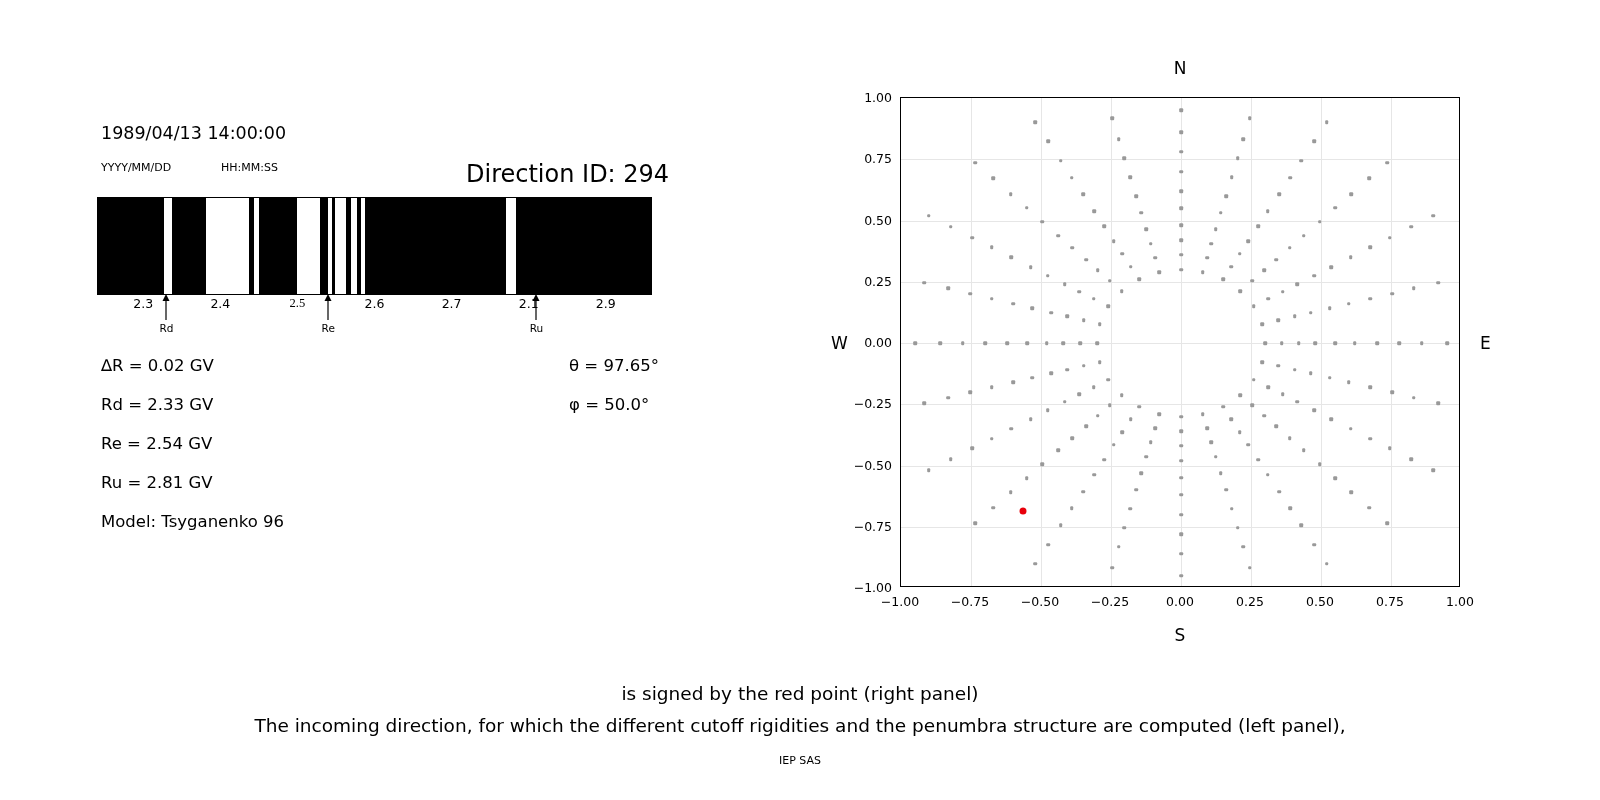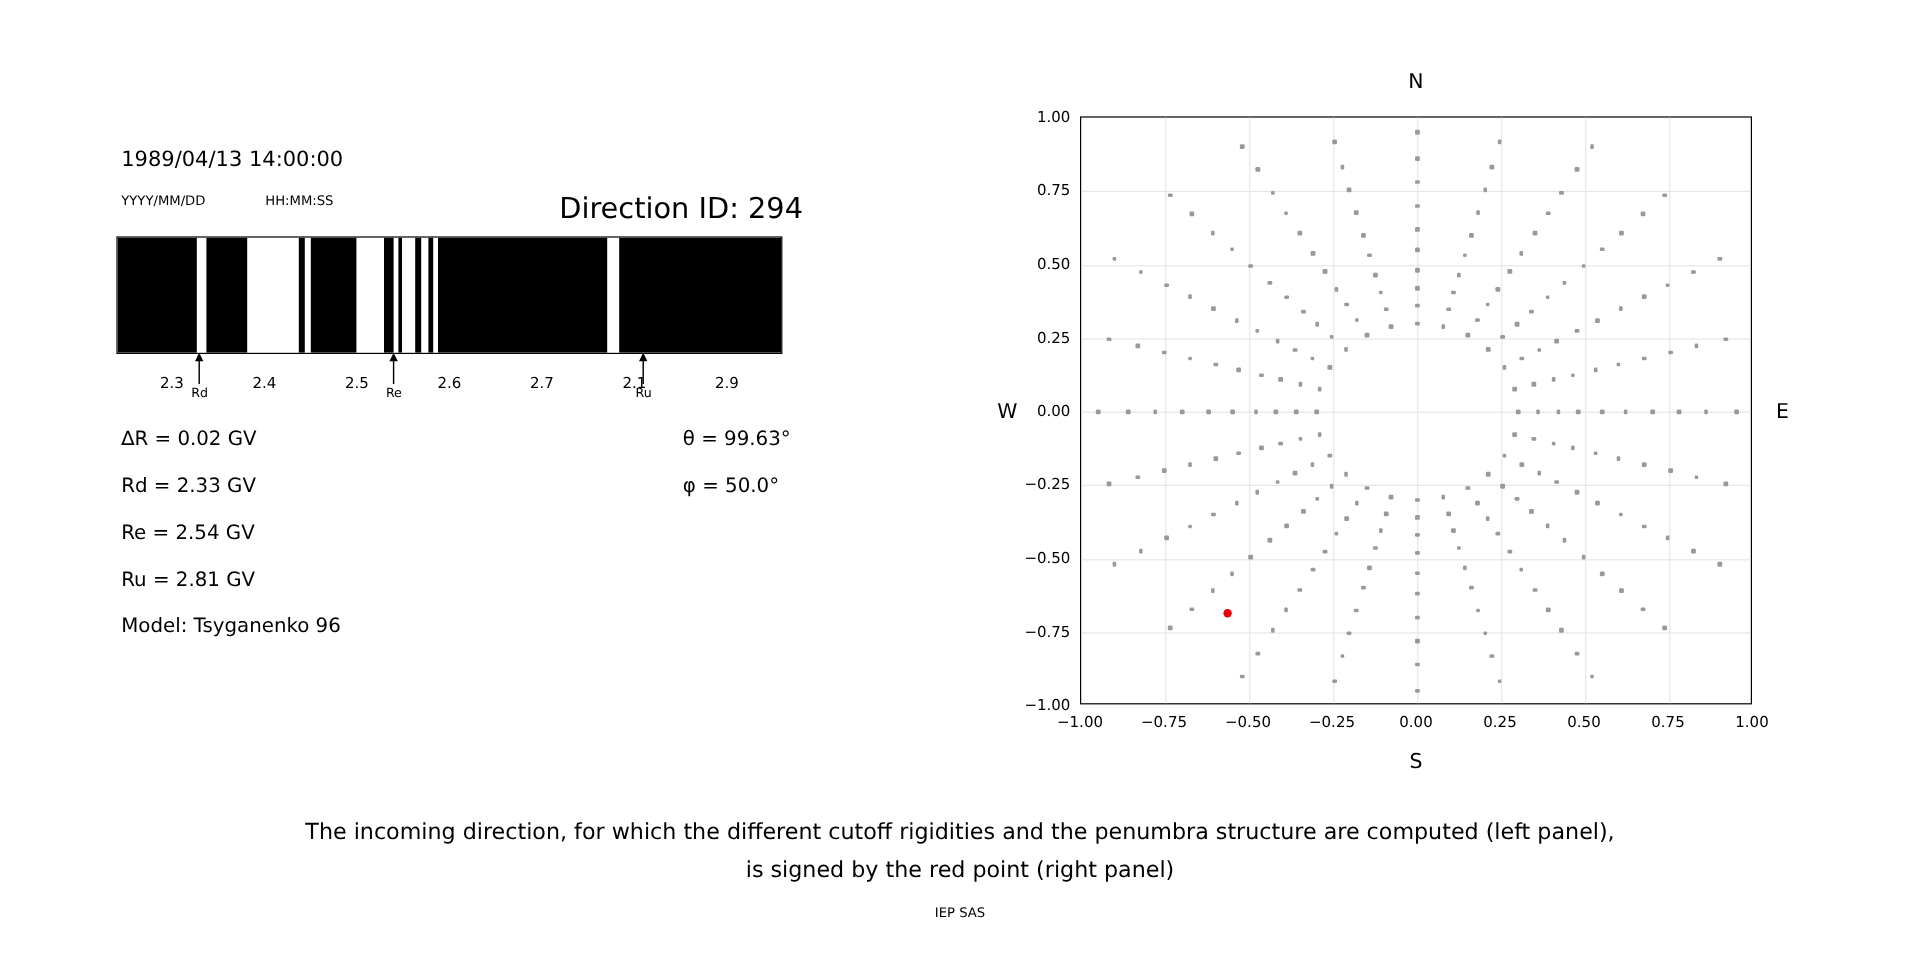--- a/index.html
+++ b/index.html
@@ -60,21 +60,21 @@
   
   #penumbra-axis {
     position: absolute;
     left: 0;
     top: 98px;
     width: 555px;
     height: 45px;
   }
   .tick-label {
     position: absolute;
-    top: 16px;
+    top: 1px;
     font-size: 12.5px;
     transform: translateX(-50%);
     white-space: nowrap;
   }
   .marker-arrow {
     position: absolute;
     top: -1px;
     width: 9px;
     height: 26px;
     transform: translateX(-50%);
@@ -201,21 +201,21 @@
         <div class="band" style="left: 222px; width: 8.47917px;"></div>
         <div class="band" style="left: 234.333px; width: 3.08333px;"></div>
         <div class="band" style="left: 248.208px; width: 4.625px;"></div>
         <div class="band" style="left: 259px; width: 3.85417px;"></div>
         <div class="band" style="left: 267.479px; width: 140.292px;"></div>
         <div class="band" style="left: 417.792px; width: 137.208px;"></div>
       </div>
     <div id="penumbra-axis">
         <div class="tick-label" style="left: 46.25px;">2.3</div>
         <div class="tick-label" style="left: 123.333px;">2.4</div>
-        <div class="tick-label" style="left: 200.417px;">2.5</div>
+        <div class="tick-label" style="left: 200.417px; font-family: Liberation Serif, serif;">2.5</div>
         <div class="tick-label" style="left: 277.5px;">2.6</div>
         <div class="tick-label" style="left: 354.583px;">2.7</div>
         <div class="tick-label" style="left: 431.667px;">2.1</div>
         <div class="tick-label" style="left: 508.75px;">2.9</div>
         <div class="marker-arrow" style="left: 69.375px;"><svg width="9" height="26" viewBox="0 0 9 26">
             <line x1="4.5" y1="26" x2="4.5" y2="4" stroke="#000" stroke-width="1.2"></line>
             <polygon points="4.5,0 1,7 8,7" fill="#000"></polygon>
           </svg></div>
         <div class="marker-label" style="left: 69.375px;">Rd</div>
         <div class="marker-arrow" style="left: 231.25px;"><svg width="9" height="26" viewBox="0 0 9 26">
@@ -229,21 +229,21 @@
           </svg></div>
         <div class="marker-label" style="left: 439.375px;">Ru</div>
       </div>
   </div>
 
   <div class="val-left" id="val-dr">∆R = 0.02 GV</div>
   <div class="val-left" id="val-rd">Rd = 2.33 GV</div>
   <div class="val-left" id="val-re">Re = 2.54 GV</div>
   <div class="val-left" id="val-ru">Ru = 2.81 GV</div>
   <div class="val-left" id="val-model">Model: Tsyganenko 96</div>
-  <div class="val-right" id="val-theta">θ = 99.63°</div>
+  <div class="val-right" id="val-theta">θ = 97.65°</div>
   <div class="val-right" id="val-phi">φ = 50.0°</div>
 </div>
 
 <div id="right-panel">
   <div id="label-n">N</div>
   <div id="label-s">S</div>
   <div id="label-w">W</div>
   <div id="label-e">E</div>
 
   <div id="sky-axes">
@@ -533,16 +533,16 @@
       <div class="ax-xtick" style="left: 210px;">−0.25</div>
       <div class="ax-xtick" style="left: 280px;">0.00</div>
       <div class="ax-xtick" style="left: 350px;">0.25</div>
       <div class="ax-xtick" style="left: 420px;">0.50</div>
       <div class="ax-xtick" style="left: 490px;">0.75</div>
       <div class="ax-xtick" style="left: 560px;">1.00</div>
     </div>
 </div>
 
 <div id="caption">
+  <div>is signed by the red point (right panel)</div>
   <div>The incoming direction, for which the different cutoff rigidities and the penumbra structure are computed (left panel),</div>
-  <div>is signed by the red point (right panel)</div>
 </div>
 <div id="footer">IEP SAS</div>
 
 </body></html>

